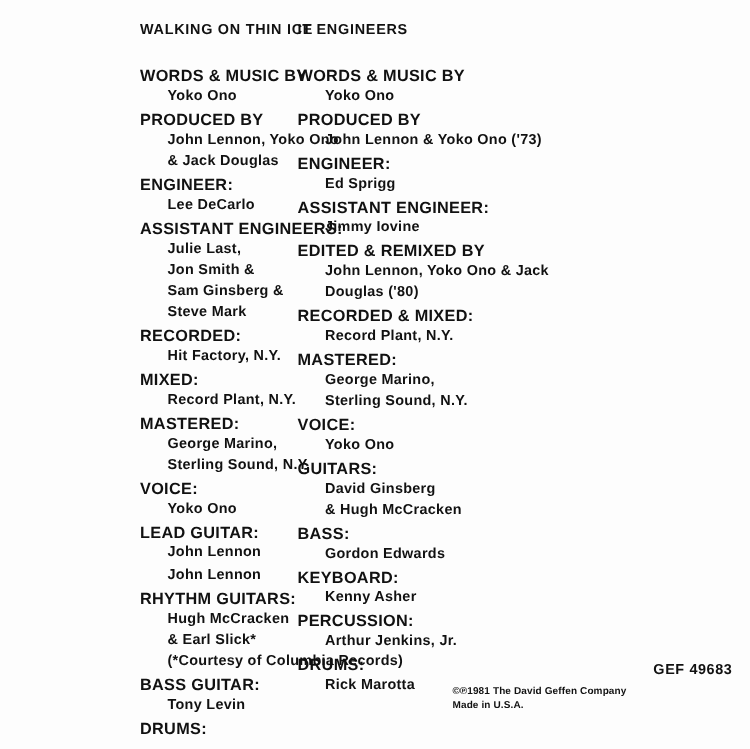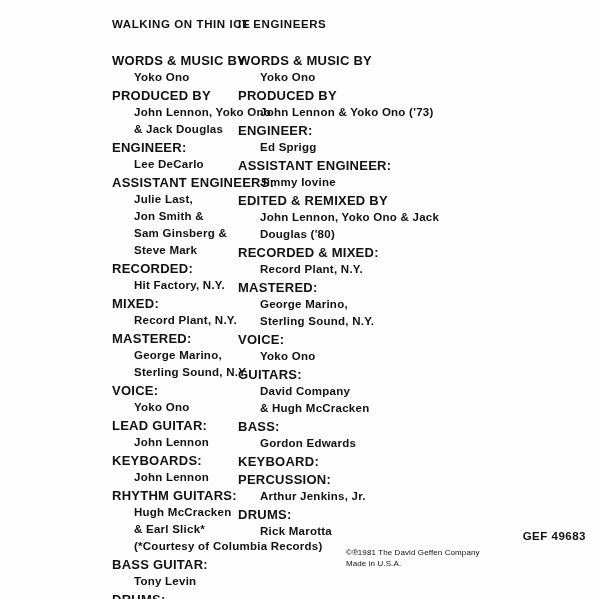--- a/index.html
+++ b/index.html
@@ -74,23 +74,24 @@
   .catalog {
     font-size: 11.5px;
     font-weight: bold;
     letter-spacing: 0.5px;
     line-height: 16px;
     margin-bottom: 3px;
     text-align: right;
   }
   .fineprint {
     font-size: 8px;
-    font-weight: normal;
+    font-weight: bold;
     letter-spacing: 0.1px;
     line-height: 11px;
+    margin-left: 16px;
   }
   .circmark {
     font-size: 8px;
     letter-spacing: 0px;
   }
 </style>
 </head>
 <body>
 
 <div id="sleeve">
@@ -144,21 +145,20 @@
         <div class="credit-role">VOICE:</div>
         <div class="credit-line">Yoko Ono</div>
       </div>
 
       <div class="credit-block">
         <div class="credit-role">LEAD GUITAR:</div>
         <div class="credit-line">John Lennon</div>
       </div>
 
       <div class="credit-block">
-        <div class="credit-role">KEYBOARDS:</div>
         <div class="credit-line">John Lennon</div>
       </div>
 
       <div class="credit-block">
         <div class="credit-role">RHYTHM GUITARS:</div>
         <div class="credit-line">Hugh McCracken</div>
         <div class="credit-line">&amp; Earl Slick*</div>
         <div class="credit-line">(*Courtesy of Columbia Records)</div>
       </div>
 
@@ -214,31 +214,32 @@
         <div class="credit-line">Sterling Sound, N.Y.</div>
       </div>
 
       <div class="credit-block">
         <div class="credit-role">VOICE:</div>
         <div class="credit-line">Yoko Ono</div>
       </div>
 
       <div class="credit-block">
         <div class="credit-role">GUITARS:</div>
-        <div class="credit-line">David Company</div>
+        <div class="credit-line">David Ginsberg</div>
         <div class="credit-line">&amp; Hugh McCracken</div>
       </div>
 
       <div class="credit-block">
         <div class="credit-role">BASS:</div>
         <div class="credit-line">Gordon Edwards</div>
       </div>
 
       <div class="credit-block">
         <div class="credit-role">KEYBOARD:</div>
+        <div class="credit-line">Kenny Asher</div>
       </div>
 
       <div class="credit-block">
         <div class="credit-role">PERCUSSION:</div>
         <div class="credit-line">Arthur Jenkins, Jr.</div>
       </div>
 
       <div class="credit-block">
         <div class="credit-role">DRUMS:</div>
         <div class="credit-line">Rick Marotta</div>

